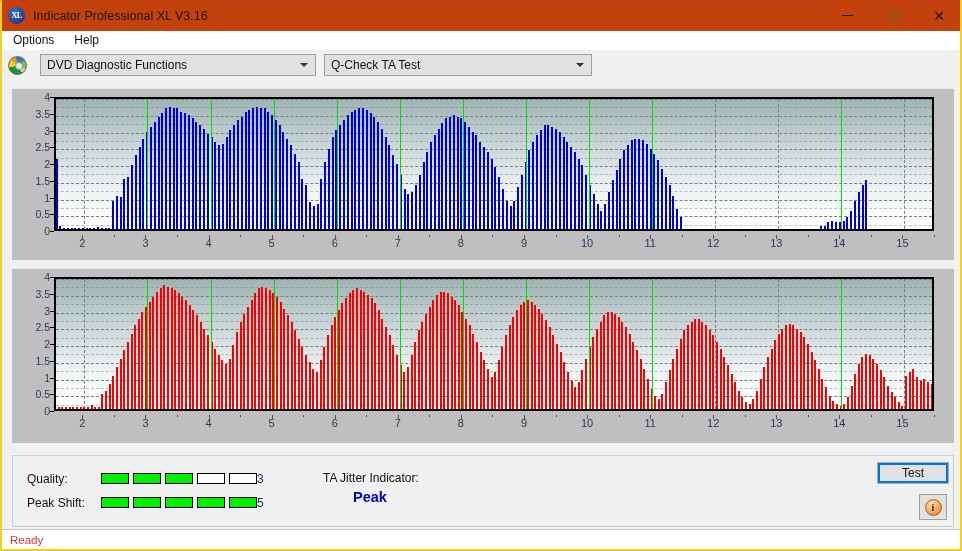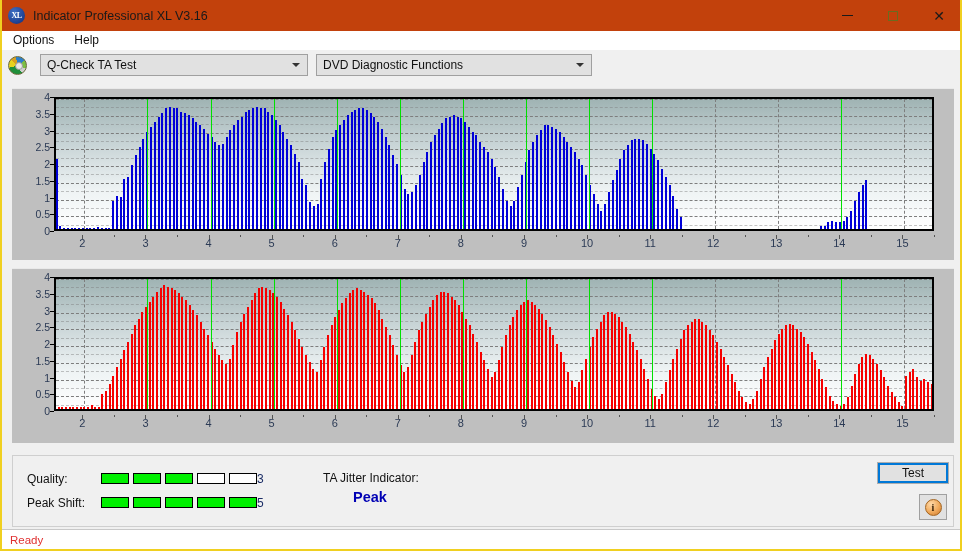--- a/index.html
+++ b/index.html
@@ -216,26 +216,26 @@
   </div>
 </div>
 
 <div id="menubar">
   <div class="menu-item">Options</div>
   <div class="menu-item">Help</div>
 </div>
 
 <div id="toolbar">
   <div id="disc-icon"></div>
+  <div class="combo" id="combo-func">
+    <span>DVD Diagnostic Functions</span>
+    <span class="caret"></span>
+  </div>
   <div class="combo" id="combo-test">
     <span>Q-Check TA Test</span>
-    <span class="caret"></span>
-  </div>
-  <div class="combo" id="combo-func">
-    <span>DVD Diagnostic Functions</span>
     <span class="caret"></span>
   </div>
 </div>
 
 <div class="chart-panel" id="chart-top">
   <div class="ylabels">
       <div class="ylabel" style="top: 134px;">0</div>
       <div class="ylabel" style="top: 117.25px;">0.5</div>
       <div class="ylabel" style="top: 100.5px;">1</div>
       <div class="ylabel" style="top: 83.75px;">1.5</div>

